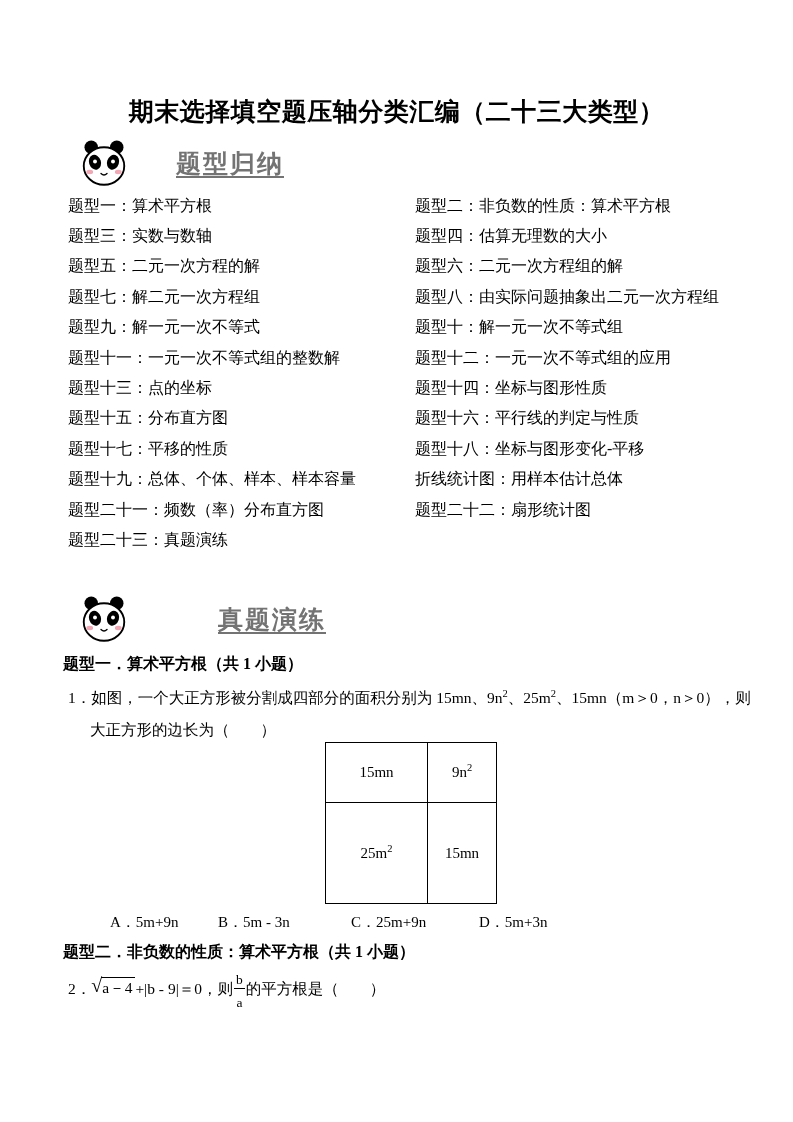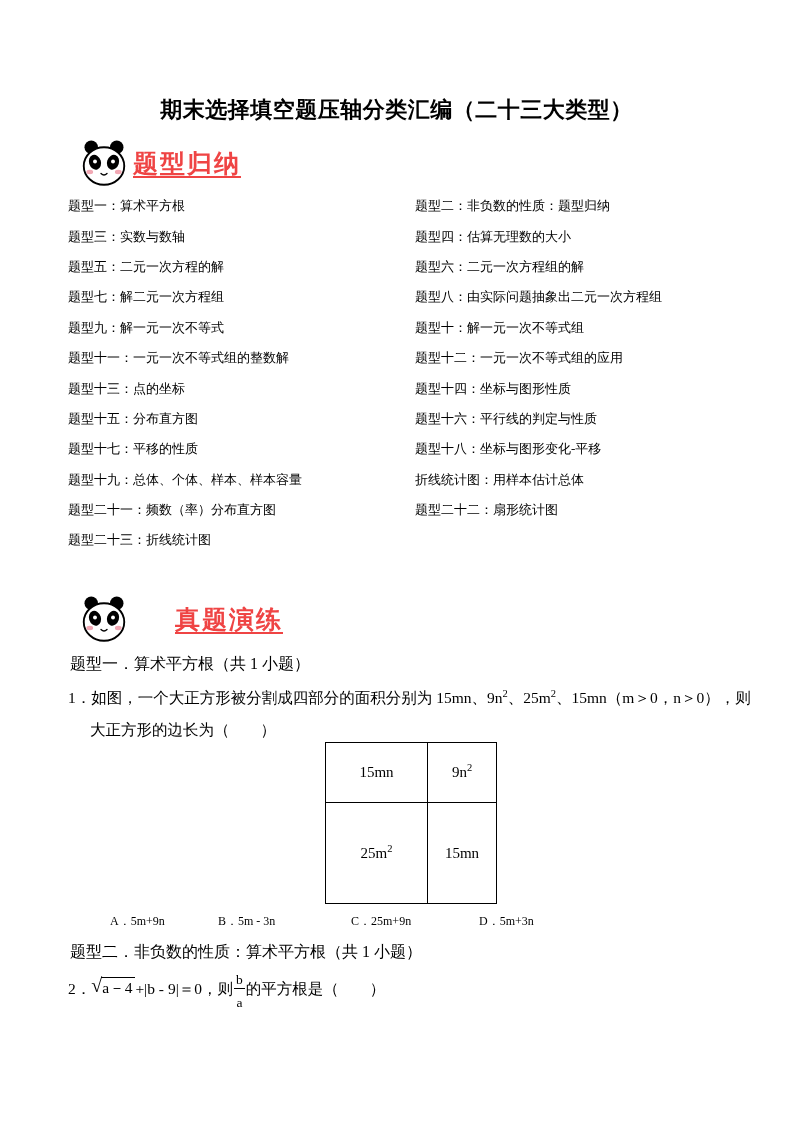--- a/index.html
+++ b/index.html
@@ -2,55 +2,56 @@
 <html><head>
 <meta charset="utf-8">
 <style>
   html,body{margin:0;padding:0;background:#888;}
   .page{
     position:relative;width:793px;height:1122px;margin:0 auto;background:#ffffff;
     font-family:"Liberation Serif","DejaVu Serif",serif;color:#000;overflow:hidden;
   }
   .title{
     position:absolute;top:95px;left:0;width:100%;text-align:center;
-    font-size:22px;font-weight:bold;letter-spacing:0.5px;
+    font-size:25px;font-weight:bold;letter-spacing:0.5px;
   }
   .sec-head{position:absolute;left:80px;display:flex;align-items:center;gap:5px;}
   .sec-head.s1{top:138px;}
   .sec-head.s2{top:594px;gap:47px;}
   .sec-head .txt{
-    font-size:25px;font-weight:bold;color:#ef4444;letter-spacing:2px;
+    font-size:25px;font-weight:bold;color:#737373;letter-spacing:2px;
     text-decoration:underline;text-decoration-thickness:2px;text-underline-offset:4px;
     font-family:"Liberation Sans","DejaVu Sans",sans-serif;
+    margin-left:43px;
   }
   .panda{width:48px;height:50px;flex:0 0 auto;}
-  .types{position:absolute;top:191px;left:68px;right:36px;font-size:13px;}
+  .types{position:absolute;top:191px;left:68px;right:36px;font-size:16px;}
   .trow{display:flex;height:30.4px;align-items:center;}
   .trow .l{width:347px;}
   .trow .r{flex:1;}
-  .qhead{position:absolute;left:70px;font-size:16px;font-weight:normal;}
+  .qhead{position:absolute;left:63px;font-size:16px;font-weight:bold;}
   .qh1{top:654px;}
   .qh2{top:942px;}
   .qpara{
     position:absolute;left:68px;width:662px;font-size:15.5px;line-height:32px;
     padding-left:22px;text-indent:-22px;
   }
   .qp1{top:682px;}
   .qp2{top:966px;line-height:46px;padding-left:0;text-indent:0;}
   .mvar{margin-top:6px;}
   sup{font-size:10.5px;line-height:0;}
   .figure{
     position:absolute;left:325px;top:742px;
     display:grid;grid-template-columns:102px 68px;grid-template-rows:60px 100px;
     border:1.5px solid #000;font-size:15px;
   }
   .fcell{display:flex;align-items:center;justify-content:center;}
   .fcell.br1{border-right:1.5px solid #000;}
   .fcell.bb1{border-bottom:1.5px solid #000;}
-  .opts{position:absolute;top:913px;left:0;width:100%;height:24px;font-size:12px;}
+  .opts{position:absolute;top:913px;left:0;width:100%;height:24px;font-size:15px;}
   .opt{position:absolute;top:0;white-space:nowrap;}
   .sqrt{display:inline-flex;align-items:flex-start;white-space:nowrap;}
   .sqrt .rad{font-size:20px;line-height:1;transform:translateY(-2px);}
   .sqrt .radicand{border-top:1.5px solid #000;padding:0 3px 0 1px;margin-left:-1px;line-height:1.3;}
   .frac{
     display:inline-flex;flex-direction:column;vertical-align:middle;text-align:center;
     font-size:13.5px;line-height:1.2;margin:0 1px;transform:translateY(-2px);
   }
   .frac .fn{border-bottom:1.2px solid #000;padding:0 2px;}
   .nowrap{white-space:nowrap;}
@@ -74,21 +75,21 @@
       <ellipse cx="13" cy="44" rx="4.5" ry="3" fill="#F2A8B4"></ellipse>
       <ellipse cx="51" cy="44" rx="4.5" ry="3" fill="#F2A8B4"></ellipse>
       <path d="M28 46 Q32 50 36 46" fill="none" stroke="#000" stroke-width="1.8" stroke-linecap="round"></path>
     </svg>
     <span class="txt">题型归纳</span>
   </div>
 
   <div class="types">
     <div class="trow">
         <span class="l">题型一：算术平方根</span>
-        <span class="r">题型二：非负数的性质：题型归纳</span>
+        <span class="r">题型二：非负数的性质：算术平方根</span>
       </div>
     <div class="trow">
         <span class="l">题型三：实数与数轴</span>
         <span class="r">题型四：估算无理数的大小</span>
       </div>
     <div class="trow">
         <span class="l">题型五：二元一次方程的解</span>
         <span class="r">题型六：二元一次方程组的解</span>
       </div>
     <div class="trow">
@@ -117,21 +118,21 @@
       </div>
     <div class="trow">
         <span class="l">题型十九：总体、个体、样本、样本容量</span>
         <span class="r">折线统计图：用样本估计总体</span>
       </div>
     <div class="trow">
         <span class="l">题型二十一：频数（率）分布直方图</span>
         <span class="r">题型二十二：扇形统计图</span>
       </div>
     <div class="trow">
-        <span class="l">题型二十三：折线统计图</span>
+        <span class="l">题型二十三：真题演练</span>
         <span class="r"></span>
       </div>
   </div>
 
   <div class="sec-head s2">
     <svg class="panda" viewBox="0 0 64 64">
       <circle cx="15" cy="11" r="9" fill="#000"></circle>
       <circle cx="49" cy="11" r="9" fill="#000"></circle>
       <ellipse cx="32" cy="36" rx="27" ry="25" fill="#fff" stroke="#000" stroke-width="2.5"></ellipse>
       <ellipse cx="20" cy="31" rx="8" ry="10" fill="#000" transform="rotate(-18 20 31)"></ellipse>

